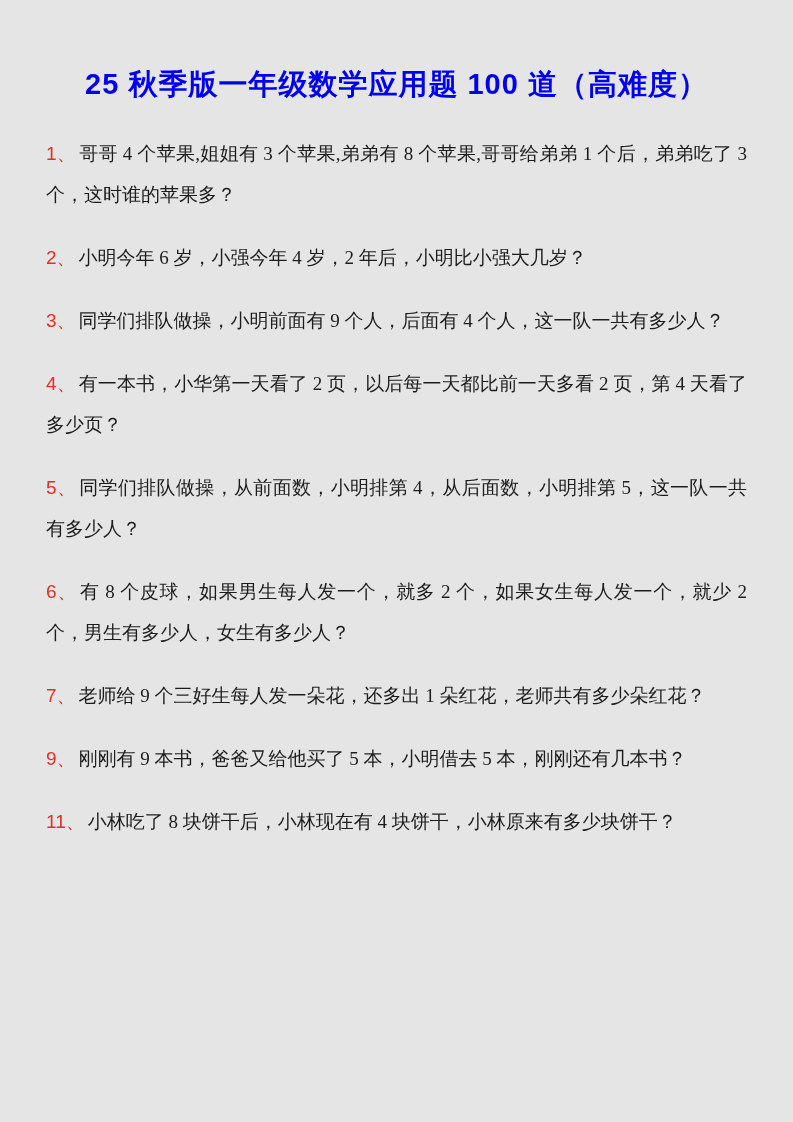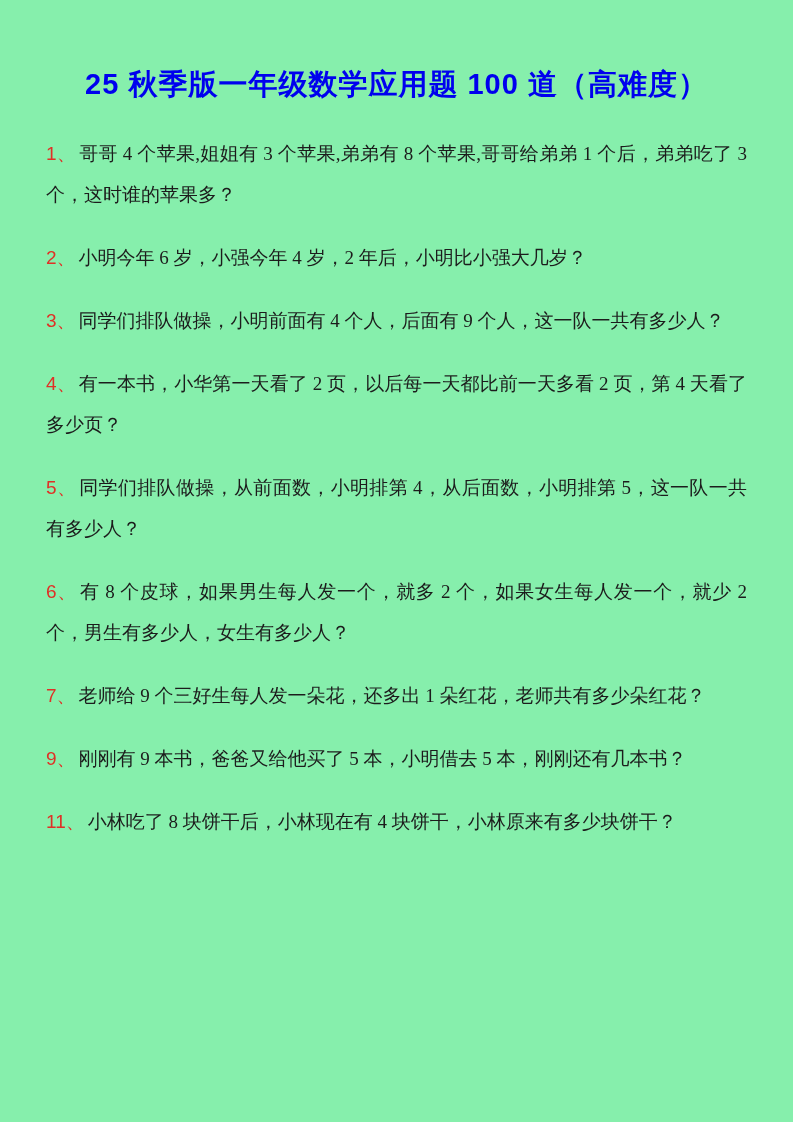--- a/index.html
+++ b/index.html
@@ -4,21 +4,21 @@
 <style>
   html, body {
     margin: 0;
     padding: 0;
     background: #ffffff;
   }
   .page {
     width: 793px;
     height: 1122px;
     margin: 0 auto;
-    background: #86efac;
+    background: #e5e5e5;
     box-sizing: border-box;
     padding: 0 46px;
     overflow: hidden;
     font-family: "Liberation Serif", "DejaVu Serif", serif;
   }
   .title {
     margin: 64px 0 29px 0;
     text-align: center;
     font-family: "Liberation Sans", "DejaVu Sans", sans-serif;
     font-weight: 700;
@@ -50,21 +50,21 @@
 </style>
 </head>
 <body>
 
 <div class="page">
   <h1 class="title">25 秋季版一年级数学应用题 100 道（高难度）</h1>
 
   <div class="questions">
     <p class="question"><span class="qnum">1、</span><span class="qtext">哥哥 4 个苹果,姐姐有 3 个苹果,弟弟有 8 个苹果,哥哥给弟弟 1 个后，弟弟吃了 3 个，这时谁的苹果多？</span></p>
     <p class="question"><span class="qnum">2、</span><span class="qtext">小明今年 6 岁，小强今年 4 岁，2 年后，小明比小强大几岁？</span></p>
-    <p class="question"><span class="qnum">3、</span><span class="qtext">同学们排队做操，小明前面有 4 个人，后面有 9 个人，这一队一共有多少人？</span></p>
+    <p class="question"><span class="qnum">3、</span><span class="qtext">同学们排队做操，小明前面有 9 个人，后面有 4 个人，这一队一共有多少人？</span></p>
     <p class="question"><span class="qnum">4、</span><span class="qtext">有一本书，小华第一天看了 2 页，以后每一天都比前一天多看 2 页，第 4 天看了多少页？</span></p>
     <p class="question"><span class="qnum">5、</span><span class="qtext">同学们排队做操，从前面数，小明排第 4，从后面数，小明排第 5，这一队一共有多少人？</span></p>
     <p class="question"><span class="qnum">6、</span><span class="qtext">有 8 个皮球，如果男生每人发一个，就多 2 个，如果女生每人发一个，就少 2 个，男生有多少人，女生有多少人？</span></p>
     <p class="question"><span class="qnum">7、</span><span class="qtext">老师给 9 个三好生每人发一朵花，还多出 1 朵红花，老师共有多少朵红花？</span></p>
     <p class="question"><span class="qnum">9、</span><span class="qtext">刚刚有 9 本书，爸爸又给他买了 5 本，小明借去 5 本，刚刚还有几本书？</span></p>
     <p class="question"><span class="qnum">11、</span><span class="qtext">小林吃了 8 块饼干后，小林现在有 4 块饼干，小林原来有多少块饼干？</span></p>
   </div>
 </div>
 
 </body></html>

